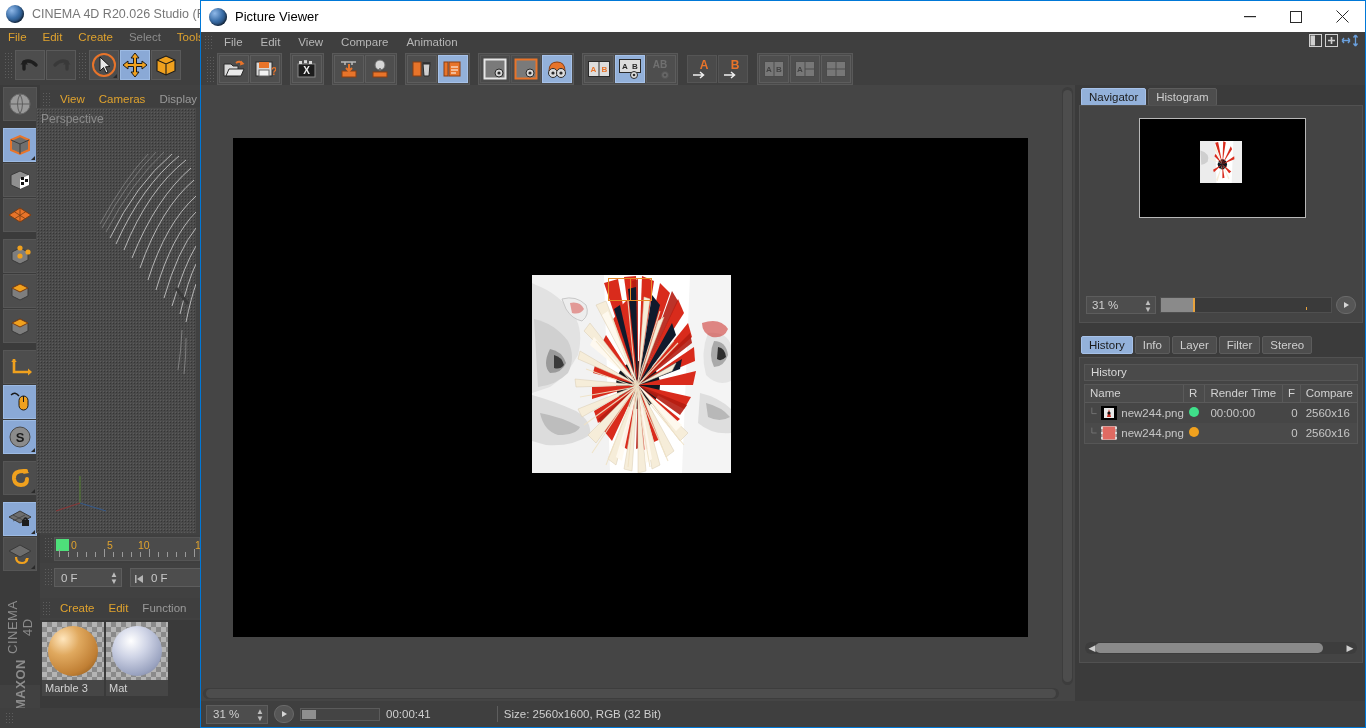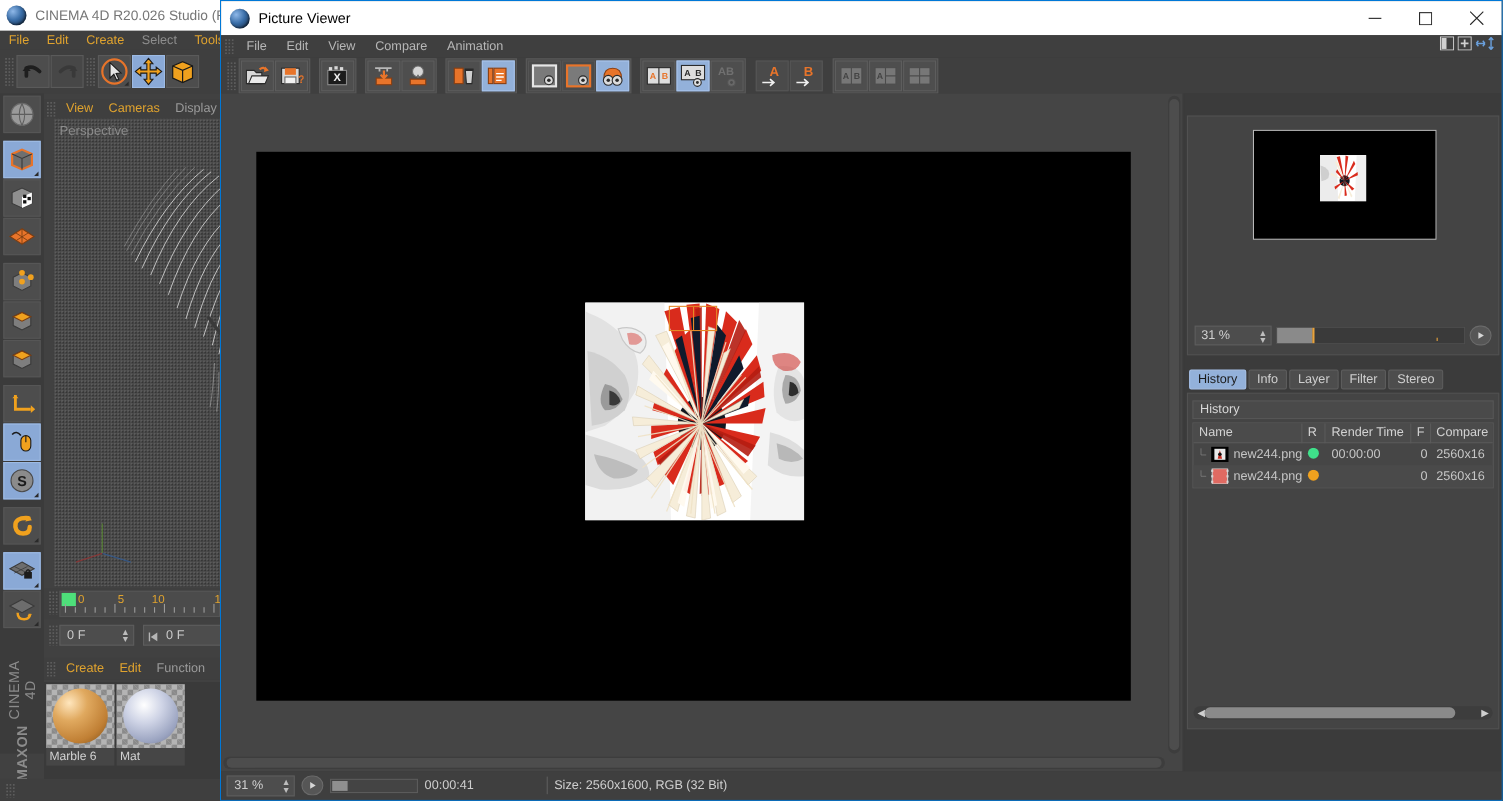--- a/index.html
+++ b/index.html
@@ -45,21 +45,21 @@
      color:#8c8c8c; font-size:13px; letter-spacing:.5px;
      writing-mode:vertical-rl; transform:rotate(180deg); text-align:center;
      display:flex; align-items:center; justify-content:center; gap:4px; }
   #maxon-brand b { font-weight:bold; }
 
   
   #c4d-vp-menubar { position:absolute; left:40px; top:90px; width:160px; height:17px;
      background:#3f3f3f; display:flex; align-items:center; }
   #c4d-vp-menubar .mi { font-size:11.5px; color:#e0a32e; padding:0 7px; }
   #c4d-vp-menubar .mi.dim { color:#9a9a9a; }
-  #c4d-viewport { position:absolute; left:49px; top:108px; width:160px; height:425px;
+  #c4d-viewport { position:absolute; left:36px; top:108px; width:160px; height:425px;
      background:#4a4a4a;
      background-image:
         radial-gradient(rgba(255,255,255,.10) 40%, transparent 42%),
         radial-gradient(rgba(0,0,0,.28) 40%, transparent 42%);
      background-size:3px 3px, 3px 3px; background-position:0 0, 1px 1px;
      overflow:hidden; }
   #vp-label { position:absolute; left:5px; top:4px; font-size:12px; color:#b5b5b5; opacity:.6; }
 
   
   #c4d-timeline { position:absolute; left:40px; top:535px; width:160px; height:28px; background:#3f3f3f; }
@@ -439,21 +439,21 @@
     <div class="mi">Create</div>
     <div class="mi">Edit</div>
     <div class="mi dim">Function</div>
   </div>
 
   <div id="c4d-materials">
     <div class="matcell">
       <div class="matthumb">
         <div class="matball" style="background:radial-gradient(circle at 30% 26%, #ffe6bd 0%, #e0a95f 32%, #c07f34 70%, #7a4d17 100%);"></div>
       </div>
-      <div class="matname">Marble 6</div>
+      <div class="matname">Marble 3</div>
     </div>
     <div class="matcell">
       <div class="matthumb">
         <div class="matball" style="background:radial-gradient(circle at 38% 30%, #ffffff 0%, #cfd4e6 35%, #9aa3c0 72%, #6b6f88 100%);"></div>
       </div>
       <div class="matname">Mat</div>
     </div>
   </div>
 
   <div id="c4d-bottombar">
@@ -799,20 +799,24 @@
       <div class="pv-sb-v">
           <i></i>
         </div>
       <div class="pv-sb-h">
           <i></i>
         </div>
     </div>
 
     <div id="pv-right">
 
+      <div class="tabrow">
+        <div class="tab active">Navigator</div>
+        <div class="tab">Histogram</div>
+      </div>
 
       <div id="navigator-pane">
         <div id="nav-thumb">
           <div id="nav-thumb-img">
             <svg width="42" height="42" viewBox="0 0 199 198">
               <rect width="199" height="198" fill="#ffffff"></rect>
               <path d="M0 0 L72 0 L78 198 L0 198 Z" fill="#ececec"></path>
               <path d="M2 44 Q22 48 36 66 Q44 82 36 98 Q24 110 6 112 Z" fill="#cfcfcf"></path>
               <path d="M158 0 L199 0 L199 198 L150 198 Z" fill="#f0f0f0"></path>
               <ellipse cx="106" cy="110" rx="22" ry="24" fill="#10161f"></ellipse>

